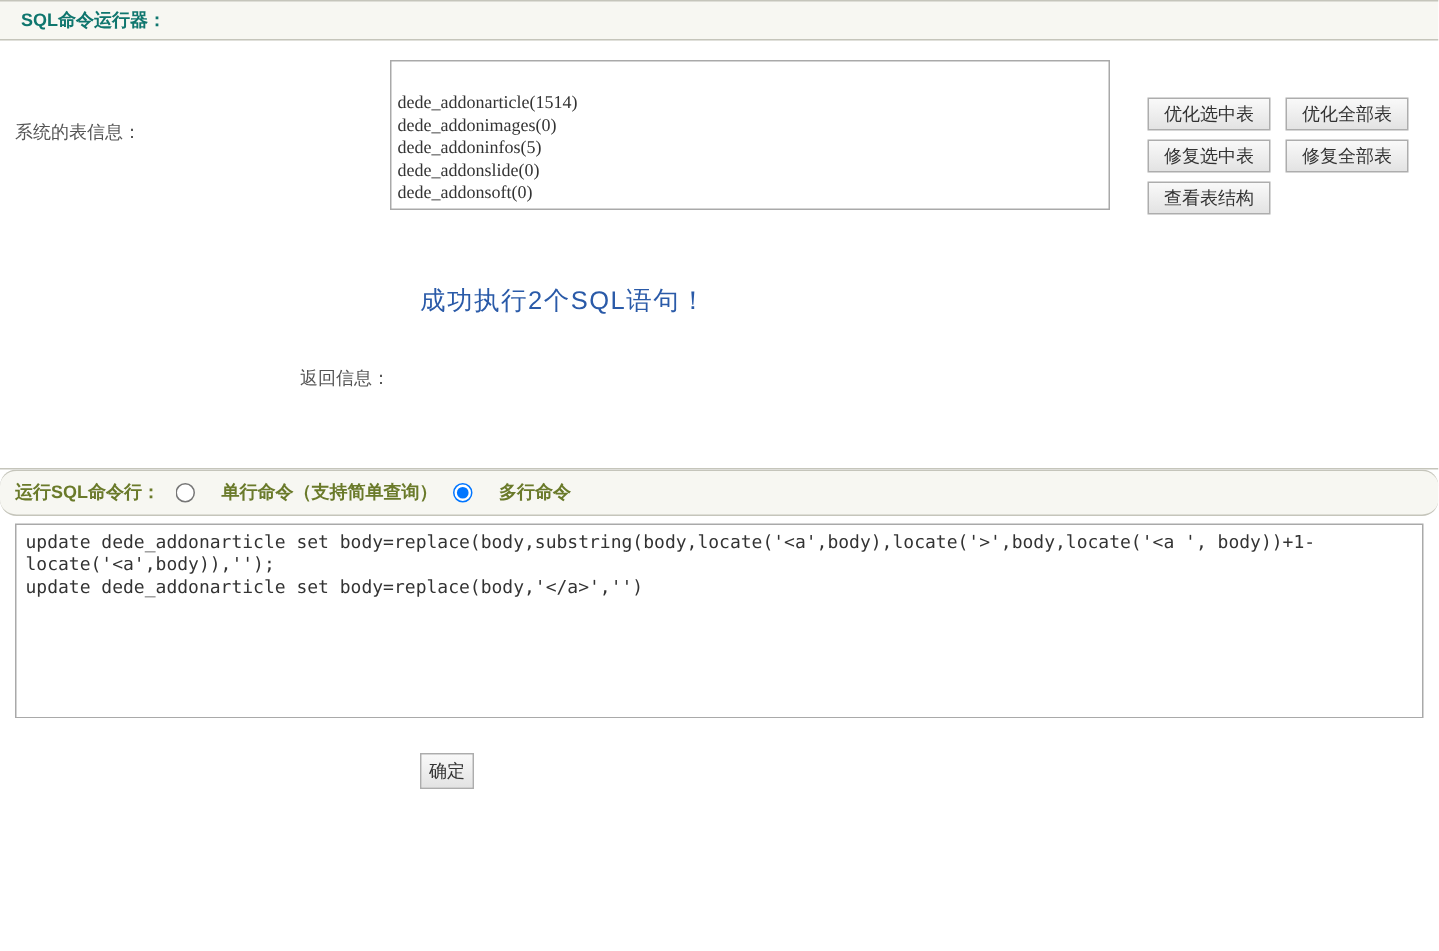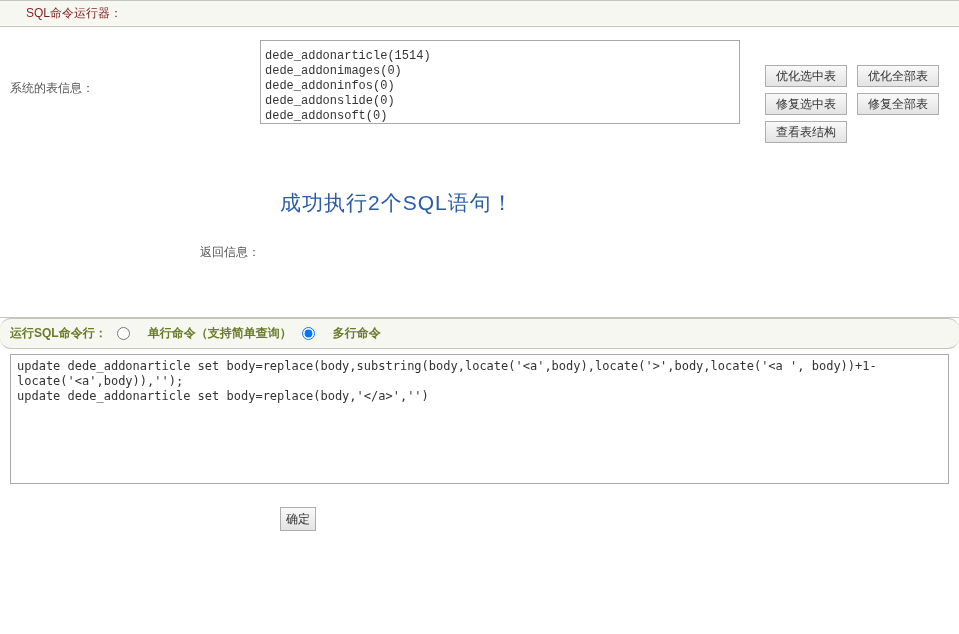--- a/index.html
+++ b/index.html
@@ -7,23 +7,23 @@
     font-family: "SimSun", "宋体", Arial, sans-serif;
     font-size: 12px;
     background: #ffffff;
     color: #333;
     width: 959px;
   }
   .header-bar {
     background: #f7f7f2;
     border-top: 1px solid #c5c5bb;
     border-bottom: 1px solid #c5c5bb;
-    padding: 4px 26px;
-    color: #7f1d1d;
-    font-weight: normal;
+    padding: 4px 14px;
+    color: #0f766e;
+    font-weight: bold;
   }
   .main-panel {
     padding: 8px 10px 20px 10px;
     border-bottom: 1px solid #c5c5bb;
   }
   .row1 {
     display: flex;
     align-items: flex-start;
   }
   .label-col {
@@ -31,25 +31,25 @@
     text-align: left;
     padding-top: 45px;
     color: #555;
   }
   .list-col {
     width: 490px;
     padding-top: 5px;
   }
   .select-list {
     width: 480px;
-    height: 84px;
+    height: 100px;
     border: 1px solid #a9a9a9;
-    font-family: Liberation Mono, monospace;
-    font-size: 12px;
-    padding: 8px 4px;
+    font-family: Liberation Serif, serif;
+    font-size: 12px;
+    padding: 20px 4px;
     overflow-y: scroll;
     color: #333;
   }
   .select-list div {
     line-height: 15px;
     white-space: nowrap;
   }
   .btn-col {
     padding-top: 30px;
     padding-left: 15px;
@@ -74,21 +74,21 @@
   .row2 {
     display: flex;
     margin-top: 10px;
   }
   .return-info {
     width: 490px;
     padding: 30px 0 80px 20px;
   }
   .success-msg {
     color: #2a5aa8;
-    font-size: 21px;
+    font-size: 17px;
     font-family: "Microsoft YaHei", Arial, sans-serif;
     letter-spacing: 1px;
   }
   .return-label-col {
     width: 250px;
     text-align: right;
     padding-top: 85px;
     color: #555;
   }
 
@@ -152,21 +152,21 @@
   <span>SQL命令运行器：</span>
 </div>
 
 <div class="main-panel">
   <div class="row1">
     <div class="label-col">系统的表信息：</div>
     <div class="list-col">
       <div class="select-list" id="table-list">
           <div>dede_addonarticle(1514)</div>
           <div>dede_addonimages(0)</div>
-          <div>dede_addoninfos(0)</div>
+          <div>dede_addoninfos(5)</div>
           <div>dede_addonslide(0)</div>
           <div>dede_addonsoft(0)</div>
         </div>
     </div>
     <div class="btn-col">
       <div class="btn-row">
         <button class="action-btn">优化选中表</button>
         <button class="action-btn">优化全部表</button>
       </div>
       <div class="btn-row">

